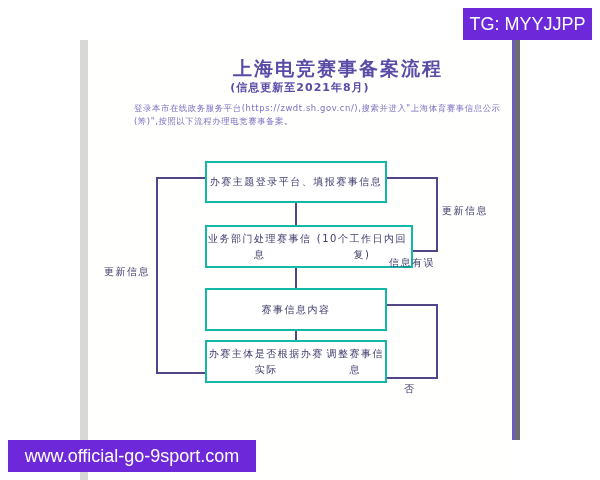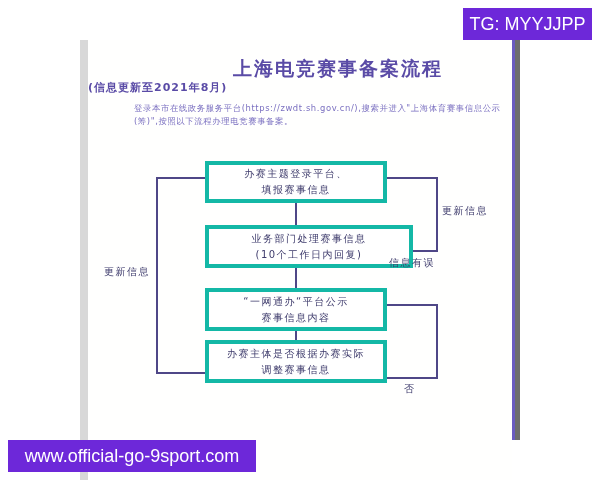--- a/index.html
+++ b/index.html
@@ -12,31 +12,31 @@
   .left-bar { left: 80px; top: 40px; width: 8px; height: 440px; background: #d8d8d8; }
   .right-bar-purple { left: 512px; top: 40px; width: 3px; height: 400px; background: #6a5bc0; }
   .right-bar-gray { left: 515px; top: 40px; width: 5px; height: 400px; background: #6d6d6d; }
   .card { left: 88px; top: 40px; width: 424px; height: 440px; background: #fffffe; }
 
   .title {
     left: 88px; width: 424px; top: 56px; text-align: center;
     font-size: 19px; font-weight: bold; color: #5a4ba6; letter-spacing: 2px; padding-left: 38px;
   }
   .subtitle {
-    left: 88px; width: 424px; top: 80px; 
+    left: 88px; width: 424px; top: 80px; text-align: center;
     font-size: 11px; font-weight: bold; color: #5a4ba6; letter-spacing: 1px;
   }
   .intro {
     left: 115px; width: 370px; top: 102px;
     font-size: 8.4px; line-height: 13px; color: #7a6fc0; letter-spacing: 0.6px; margin-left: 19px;
   }
 
   .box {
-    border: 4px solid #14b8a6; background: #ffffff; box-sizing: border-box;
-    display: flex; flex-direction: column; align-items: center; justify-content: center;
+    border: 2px solid #14b8a6; background: #ffffff; box-sizing: border-box;
+    display: flex; flex-direction: row; align-items: center; justify-content: center;
     color: #3d3a6b; font-size: 10px; line-height: 16px; letter-spacing: 1.5px; text-align: center;
   }
   .line { background: #4f4787; }
   .label { font-size: 10px; color: #3d3a6b; letter-spacing: 1.5px; white-space: nowrap; }
 
   .badge {
     background: #6d28d9; color: #ffffff; font-family: "Liberation Sans", sans-serif;
     font-size: 18px; display: flex; align-items: center; justify-content: center;
   }
 </style>
@@ -70,21 +70,20 @@
 
 <div class="abs box" style="left:205px; top:161px; width:182px; height:42px;">
   <span>办赛主题登录平台、</span>
   <span>填报赛事信息</span>
 </div>
 <div class="abs box" style="left:205px; top:225px; width:208px; height:43px;">
   <span>业务部门处理赛事信息</span>
   <span>(10个工作日内回复)</span>
 </div>
 <div class="abs box" style="left:205px; top:288px; width:182px; height:43px;">
-  <span>“一网通办“平台公示</span>
   <span>赛事信息内容</span>
 </div>
 <div class="abs box" style="left:205px; top:340px; width:182px; height:43px;">
   <span>办赛主体是否根据办赛实际</span>
   <span>调整赛事信息</span>
 </div>
 
 <div class="abs label" style="left:104px; top:265px;">更新信息</div>
 <div class="abs label" style="left:442px; top:204px;">更新信息</div>
 <div class="abs label" style="left:389px; top:256px;">信息有误</div>

